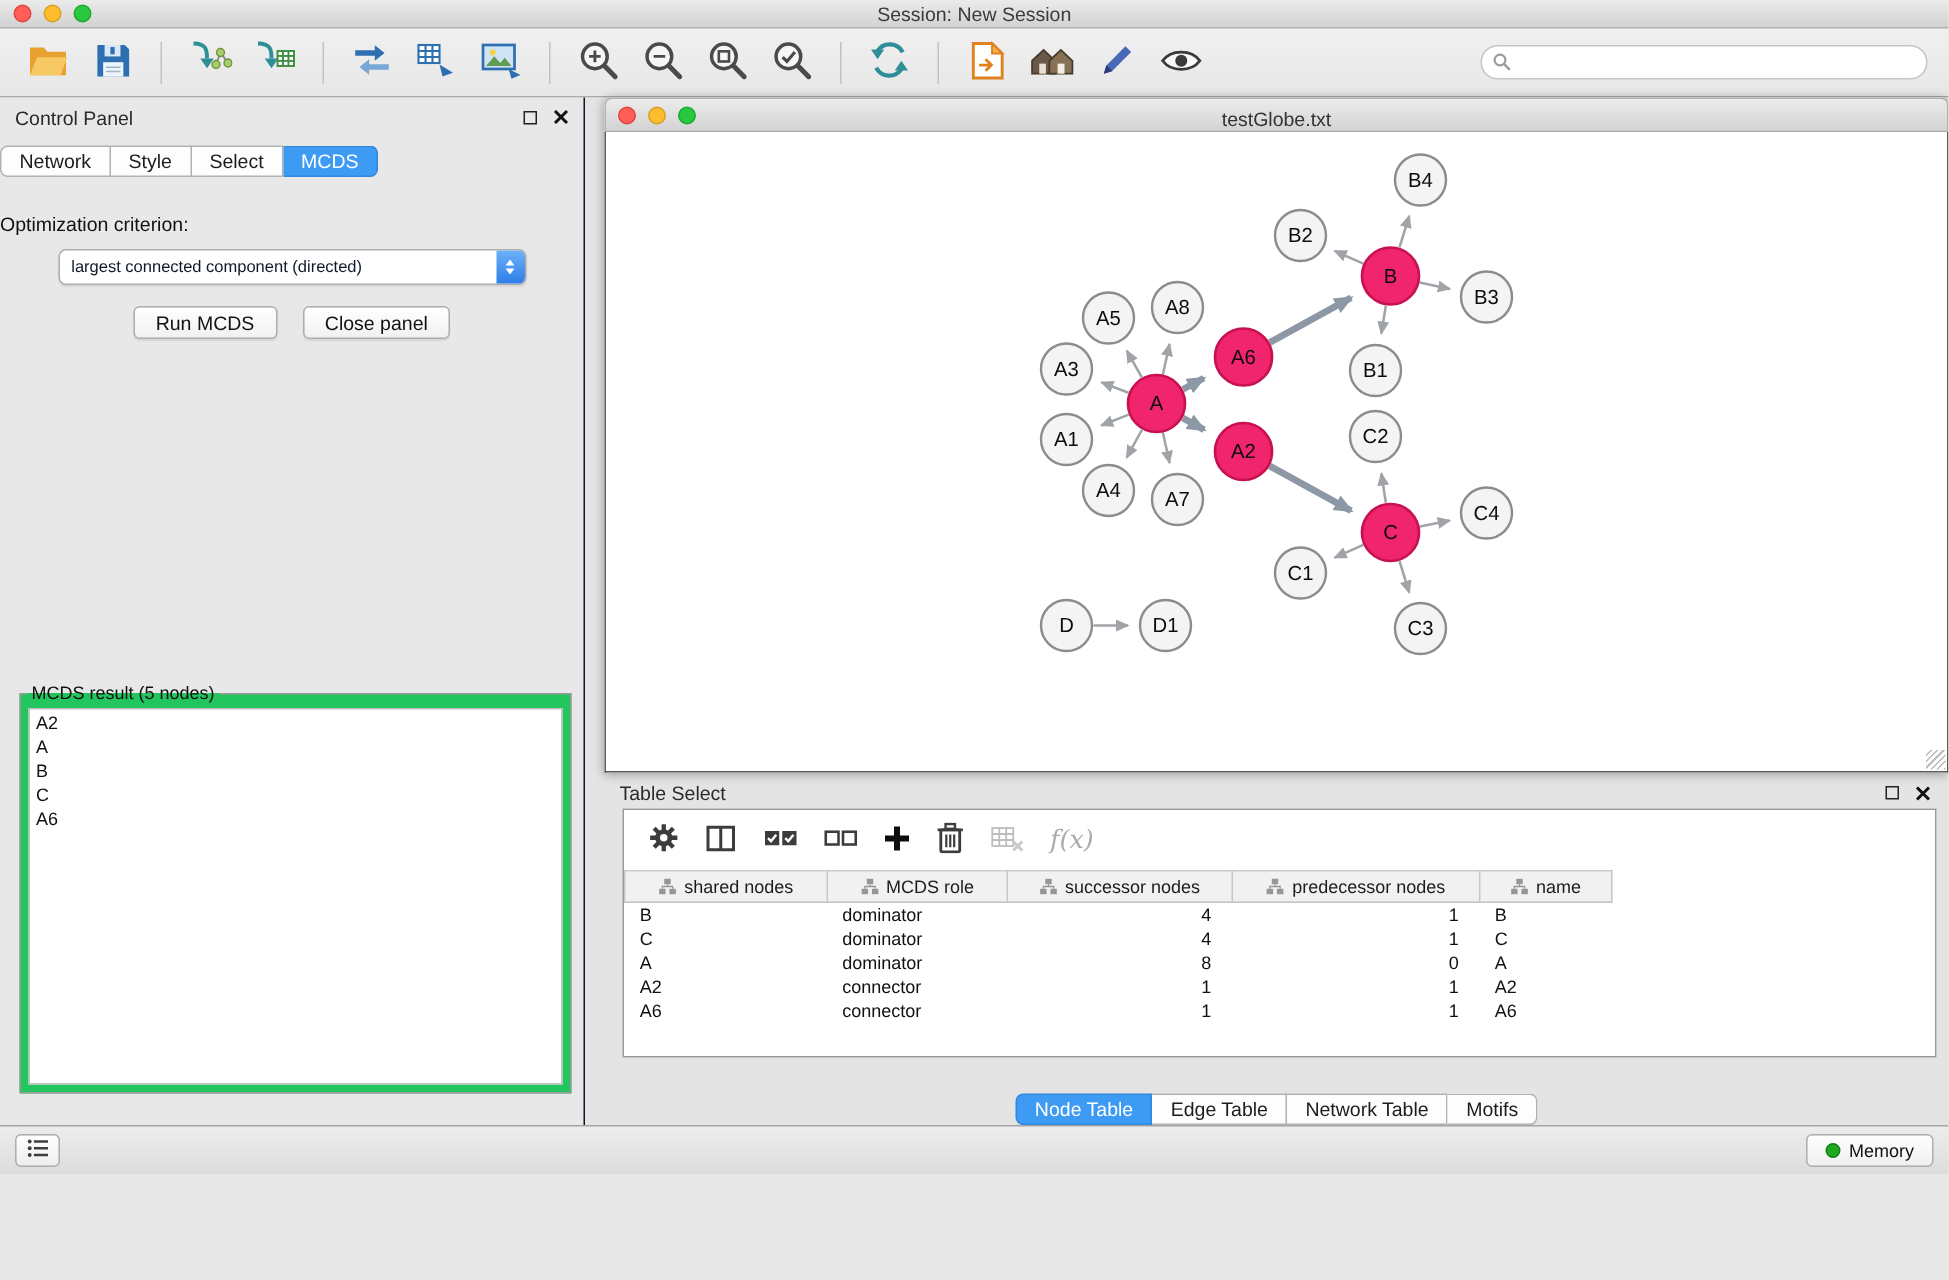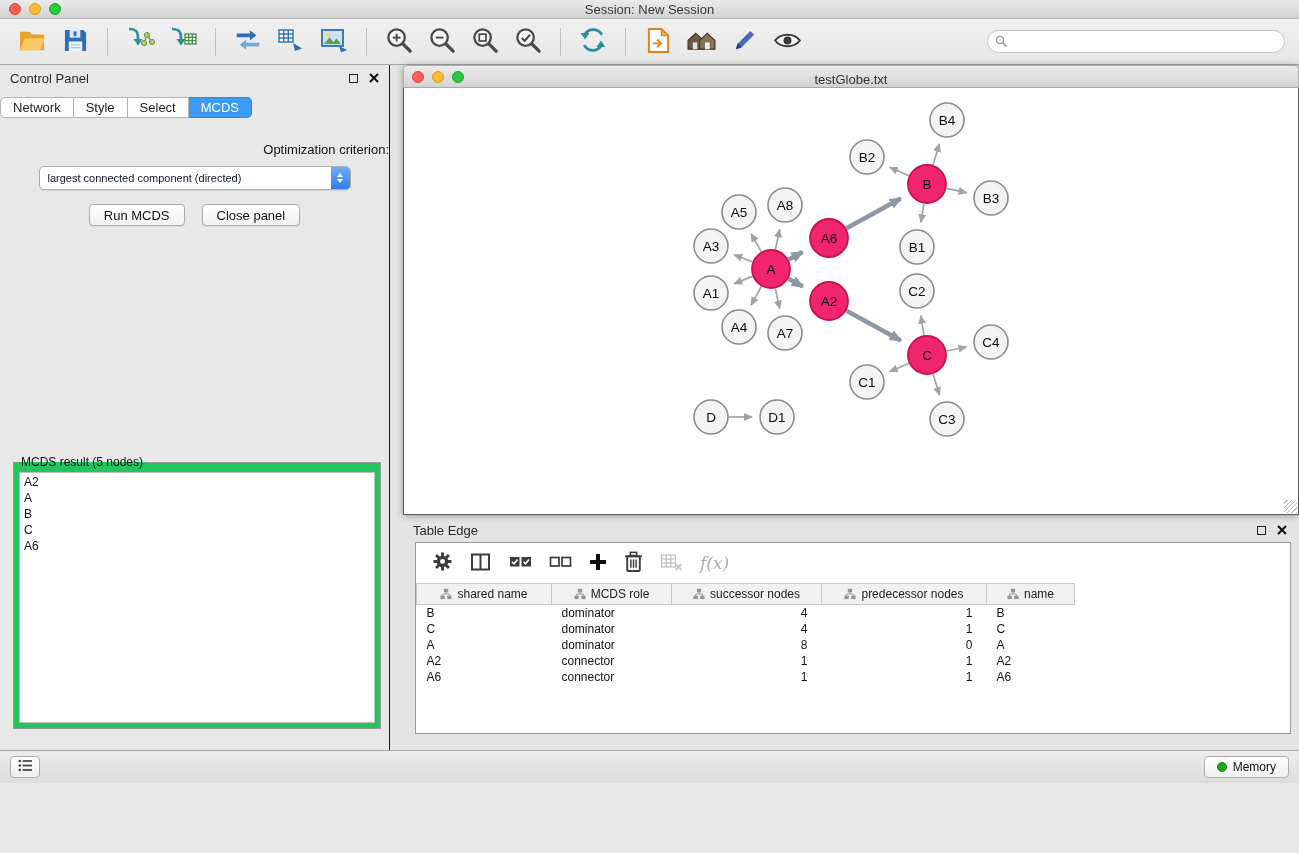--- a/index.html
+++ b/index.html
@@ -31,21 +31,21 @@
   .panel-controls{margin-left:auto;display:flex;gap:11px;align-items:center}
   .float-btn{width:9px;height:9px;border:1.5px solid #222;display:inline-block;cursor:pointer}
   .close-x{cursor:pointer;display:inline-flex}
 
   .seg-row{display:flex;margin-top:6px}
   .seg{height:21px;line-height:19px;padding:0 12px;background:#fdfdfd;border:1px solid #b2b2b2;border-left:none;font-size:13px;color:#1c1c1c;cursor:pointer;white-space:nowrap}
   .seg:first-child{border-left:1px solid #b2b2b2;border-radius:5px 0 0 5px}
   .seg:last-child{border-radius:0 5px 5px 0}
   .seg.active{background:#3e9bf4;border-color:#2f87e0;color:#fff}
 
-  .opt-label{text-align:right;margin-top:24px;font-size:13px;color:#111}
+  .opt-label{text-align:left;margin-top:24px;font-size:13px;color:#111}
   .dropdown{margin:9px auto 0;width:312px;height:24px;background:#fff;border:1px solid #aeaeae;border-radius:5px;display:flex;align-items:center;cursor:pointer;box-shadow:0 1px 1px rgba(0,0,0,.08)}
   .dd-text{padding-left:8px;font-size:11px;flex:1;white-space:nowrap;overflow:hidden;color:#0f172a}
   .dd-stepper{width:19px;height:22px;margin-right:0;background:linear-gradient(#6db1f9,#2e7de9);border-radius:0 4px 4px 0;display:flex;flex-direction:column;align-items:center;justify-content:center;gap:2px;flex:0 0 19px}
   .dd-tri{width:0;height:0;border-left:3.5px solid transparent;border-right:3.5px solid transparent}
   .dd-up{border-bottom:4.5px solid #fff}
   .dd-down{border-top:4.5px solid #fff}
   .btn-row{display:flex;justify-content:center;gap:17px;margin-top:14px}
   .mac-btn{height:22px;padding:0 14px;background:linear-gradient(#ffffff,#f1f1f1);border:1px solid #aeaeae;border-radius:4px;font-size:13px;font-family:inherit;color:#111;cursor:pointer;box-shadow:0 1px 1px rgba(0,0,0,.08)}
 
   .mcds-fieldset{position:absolute;left:13px;right:8px;top:390px;bottom:21px;border:1px solid #9a9a9a;background:#22c55e;padding:0}
@@ -413,21 +413,21 @@
                 <circle cx="373" cy="329" r="17" fill="#f4f4f4" stroke="#8c8c8c" stroke-width="1.6"></circle>
                 <text x="373" y="333.5" text-anchor="middle" font-size="13.5" fill="#0c0c0c">D1</text>
               </g>
             </svg>
           <div class="resize-grip"></div>
         </div>
       </div>
 
       <div class="table-panel">
         <div class="panel-header">
-          <span>Table Edge</span>
+          <span>Table Select</span>
           <span class="panel-controls">
             <span class="float-btn"></span>
             <span class="close-x">
                 <svg width="10" height="10" viewBox="0 0 10 10">
                   <path d="M1 1 L9 9 M9 1 L1 9" stroke="#111" stroke-width="2"></path>
                 </svg>
               </span>
           </span>
         </div>
         <div class="table-container">
@@ -497,21 +497,21 @@
             <thead>
                 <tr>
                   <th style="width: 135px;">
                     <span class="th-inner">
                       <svg width="12" height="12" viewBox="0 0 14 14">
                         <rect x="4.5" y="1" width="5" height="4.2" fill="#969696"></rect>
                         <rect x="0.5" y="8.8" width="5" height="4.2" fill="#969696"></rect>
                         <rect x="8.5" y="8.8" width="5" height="4.2" fill="#969696"></rect>
                         <path d="M7 5.2 V7 M3 8.8 V7 h8 v1.8" stroke="#969696" stroke-width="1" fill="none"></path>
                       </svg>
-                      <span class="th-label">shared name</span>
+                      <span class="th-label">shared nodes</span>
                     </span>
                   </th>
                   <th style="width: 120px;">
                     <span class="th-inner">
                       <svg width="12" height="12" viewBox="0 0 14 14">
                         <rect x="4.5" y="1" width="5" height="4.2" fill="#969696"></rect>
                         <rect x="0.5" y="8.8" width="5" height="4.2" fill="#969696"></rect>
                         <rect x="8.5" y="8.8" width="5" height="4.2" fill="#969696"></rect>
                         <path d="M7 5.2 V7 M3 8.8 V7 h8 v1.8" stroke="#969696" stroke-width="1" fill="none"></path>
                       </svg>
@@ -585,20 +585,26 @@
                 <tr>
                   <td class="al-left">A6</td>
                   <td class="al-left">connector</td>
                   <td class="al-right">1</td>
                   <td class="al-right">1</td>
                   <td class="al-left">A6</td>
                 </tr>
               </tbody>
           </table>
         </div>
+        <div class="table-tabs-row seg-row" style="margin-top:8px">
+            <span class="seg active">Node Table</span>
+            <span class="seg">Edge Table</span>
+            <span class="seg">Network Table</span>
+            <span class="seg">Motifs</span>
+          </div>
       </div>
     </div>
   </div>
 
   <div class="statusbar">
     <button class="status-left-btn">
         <span><svg width="15" height="13" viewBox="0 0 15 13">
             <circle cx="1.8" cy="2" r="1.3" fill="#3e3e3e"></circle>
             <line x1="4.6" y1="2" x2="14" y2="2" stroke="#3e3e3e" stroke-width="1.7"></line>
             <circle cx="1.8" cy="6.5" r="1.3" fill="#3e3e3e"></circle>

